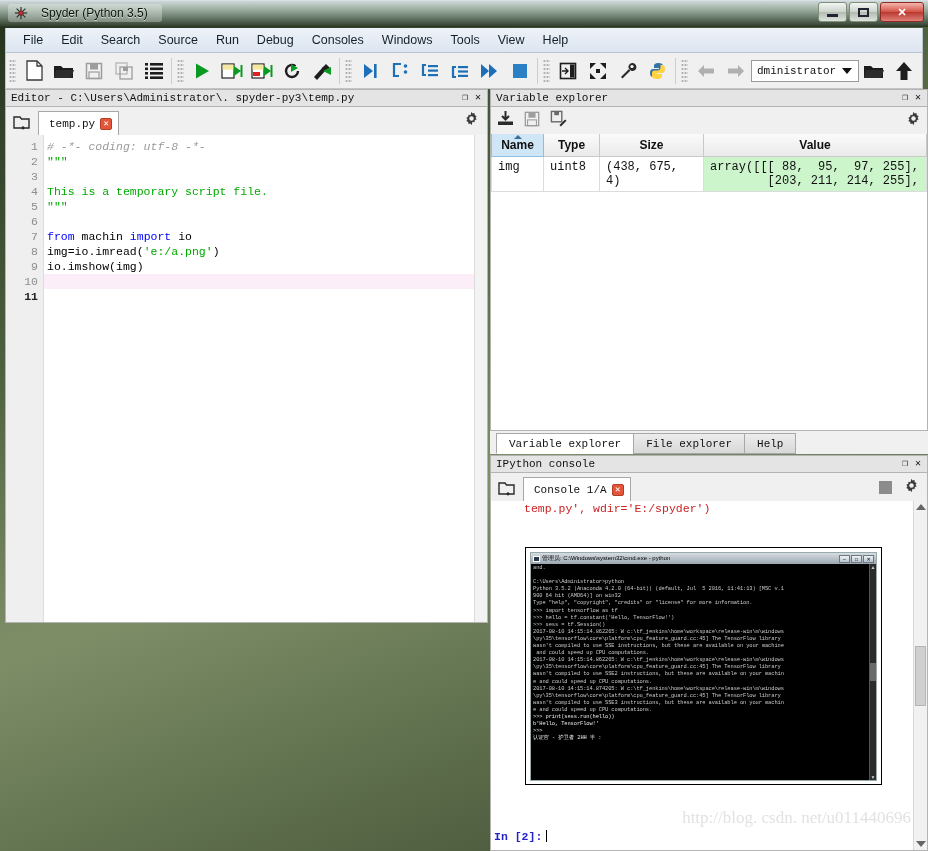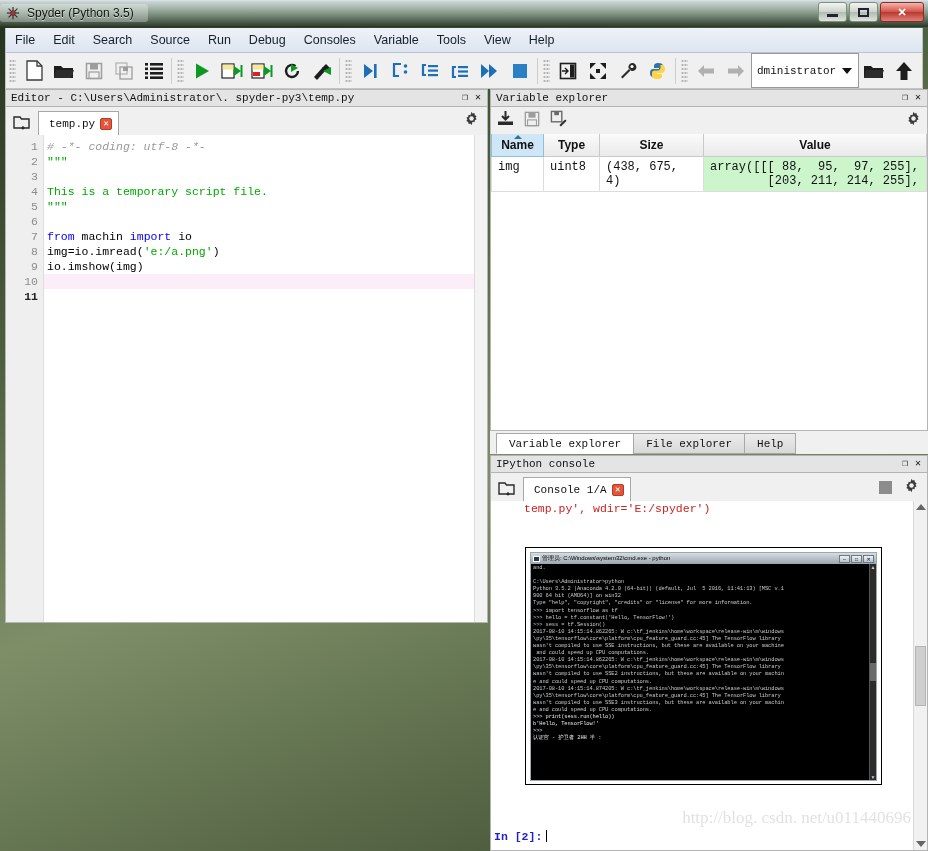--- a/index.html
+++ b/index.html
@@ -17,22 +17,22 @@
   }
 
   
   .titlebar {
     position: absolute; left: 0; top: 0; width: 928px; height: 27px;
     background: linear-gradient(180deg, #e9eef0 0%, #cfd8dc 3%, #9fb0a2 35%, #6d8070 65%, #33402f 100%);
     border-bottom: 1px solid #2c3827;
     display: flex; align-items: center;
   }
   .title-plate {
-    display: flex; align-items: center; gap: 7px;
-    padding: 2px 14px 2px 6px;
+    display: flex; align-items: center; gap: 13px;
+    margin-left: 8px; padding: 2px 14px 2px 6px;
     background: rgba(255,255,255,0.30);
     border-radius: 3px;
     justify-content: flex-end;
   }
   .title-text {
     font-size: 12px; color: #0b1408; white-space: nowrap;
     text-shadow: 0 1px 0 rgba(255,255,255,0.6);
   }
   .spyder-logo { width: 14px; height: 14px; position: relative; }
   .win-buttons { position: absolute; right: 4px; top: 2px; display: flex; gap: 2px; }
@@ -48,21 +48,21 @@
     border-color: #8d2b22; color: #fff; font-weight: bold;
   }
   .win-min-glyph { width: 11px; height: 3px; background: #223; margin-top: 6px; }
   .win-max-glyph { width: 11px; height: 9px; border: 2px solid #223; }
 
   
   .menubar {
     position: absolute; left: 5px; top: 28px; width: 918px; height: 25px;
     background: linear-gradient(180deg, #eef2f8 0%, #dde5f0 100%);
     border: 1px solid #b9c4d2; border-top: none;
-    display: flex; align-items: center; 
+    display: flex; align-items: center; padding-left: 8px;
   }
   .menu-item {
     font-size: 12.5px; color: #15202b; padding: 3px 9px; cursor: default; white-space: nowrap;
   }
 
   
   .toolbar {
     position: absolute; left: 5px; top: 53px; width: 918px; height: 36px;
     background: #f0f0f0; border: 1px solid #c4c4c4; border-top: none;
     display: flex; align-items: center;
@@ -72,21 +72,21 @@
     width: 7px; height: 24px; margin: 0 3px;
     background-image: radial-gradient(circle, #b0b0b0 1px, transparent 1.2px);
     background-size: 3px 4px;
   }
   .tb-sep { width: 1px; height: 26px; background: #cdcdcd; margin: 0 2px; }
   .tb-btn {
     width: 30px; height: 30px; display: flex; align-items: center; justify-content: center;
     cursor: default;
   }
   .path-combo {
-    display: flex; align-items: center; height: 35px; width: 108px;
+    display: flex; align-items: center; height: 22px; width: 108px;
     background: #fff; border: 1px solid #9a9a9a; padding: 0 2px 0 5px;
     font-family: "Liberation Mono", monospace; font-size: 11px; color: #111;
     justify-content: space-between;
   }
   .combo-arrow {
     width: 0; height: 0; border-left: 5px solid transparent; border-right: 5px solid transparent;
     border-top: 6px solid #111; margin-right: 4px;
   }
 
   
@@ -310,21 +310,21 @@
   </div>
 
   <div class="menubar">
     <div class="menu-item">File</div>
     <div class="menu-item">Edit</div>
     <div class="menu-item">Search</div>
     <div class="menu-item">Source</div>
     <div class="menu-item">Run</div>
     <div class="menu-item">Debug</div>
     <div class="menu-item">Consoles</div>
-    <div class="menu-item">Variable</div>
+    <div class="menu-item">Windows</div>
     <div class="menu-item">Tools</div>
     <div class="menu-item">View</div>
     <div class="menu-item">Help</div>
   </div>
 
   <div class="toolbar">
     <div class="tb-handle"></div>
     <div class="tb-group">
       <div class="tb-btn">
         <svg width="19" height="21" viewBox="0 0 19 21">

